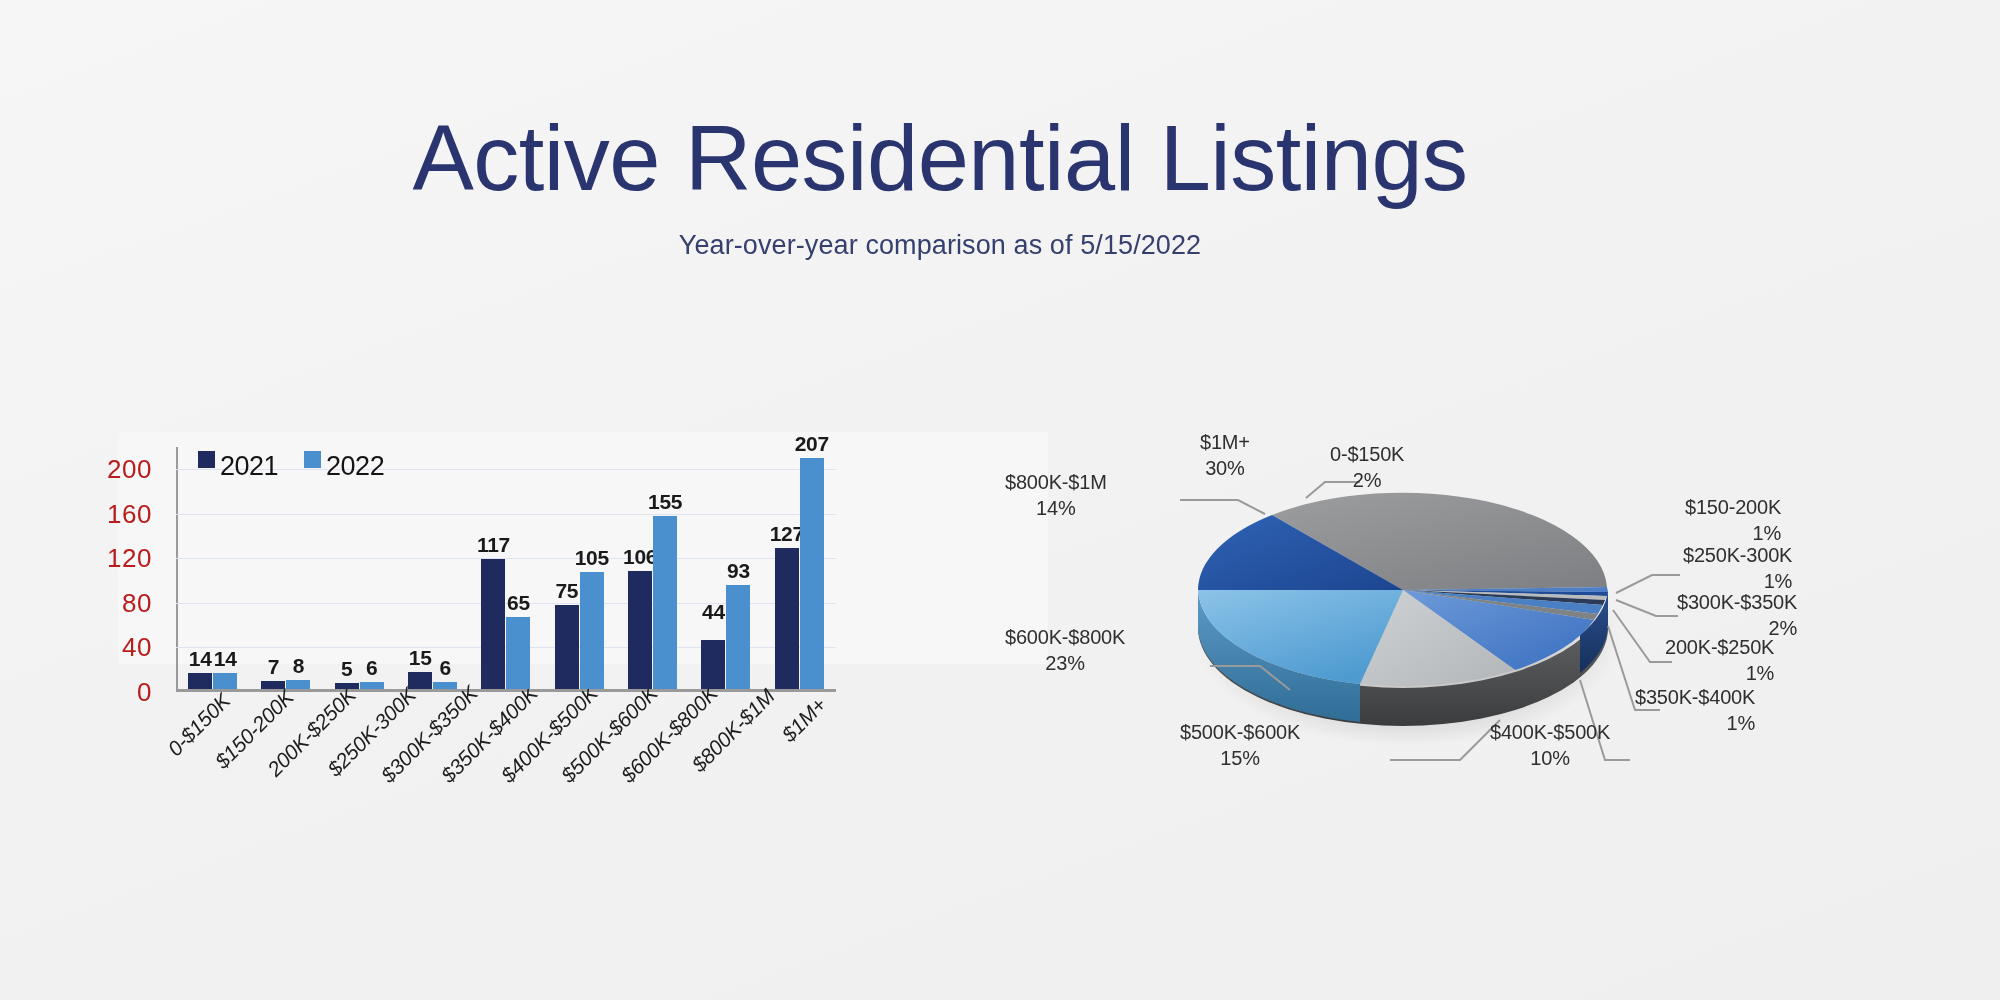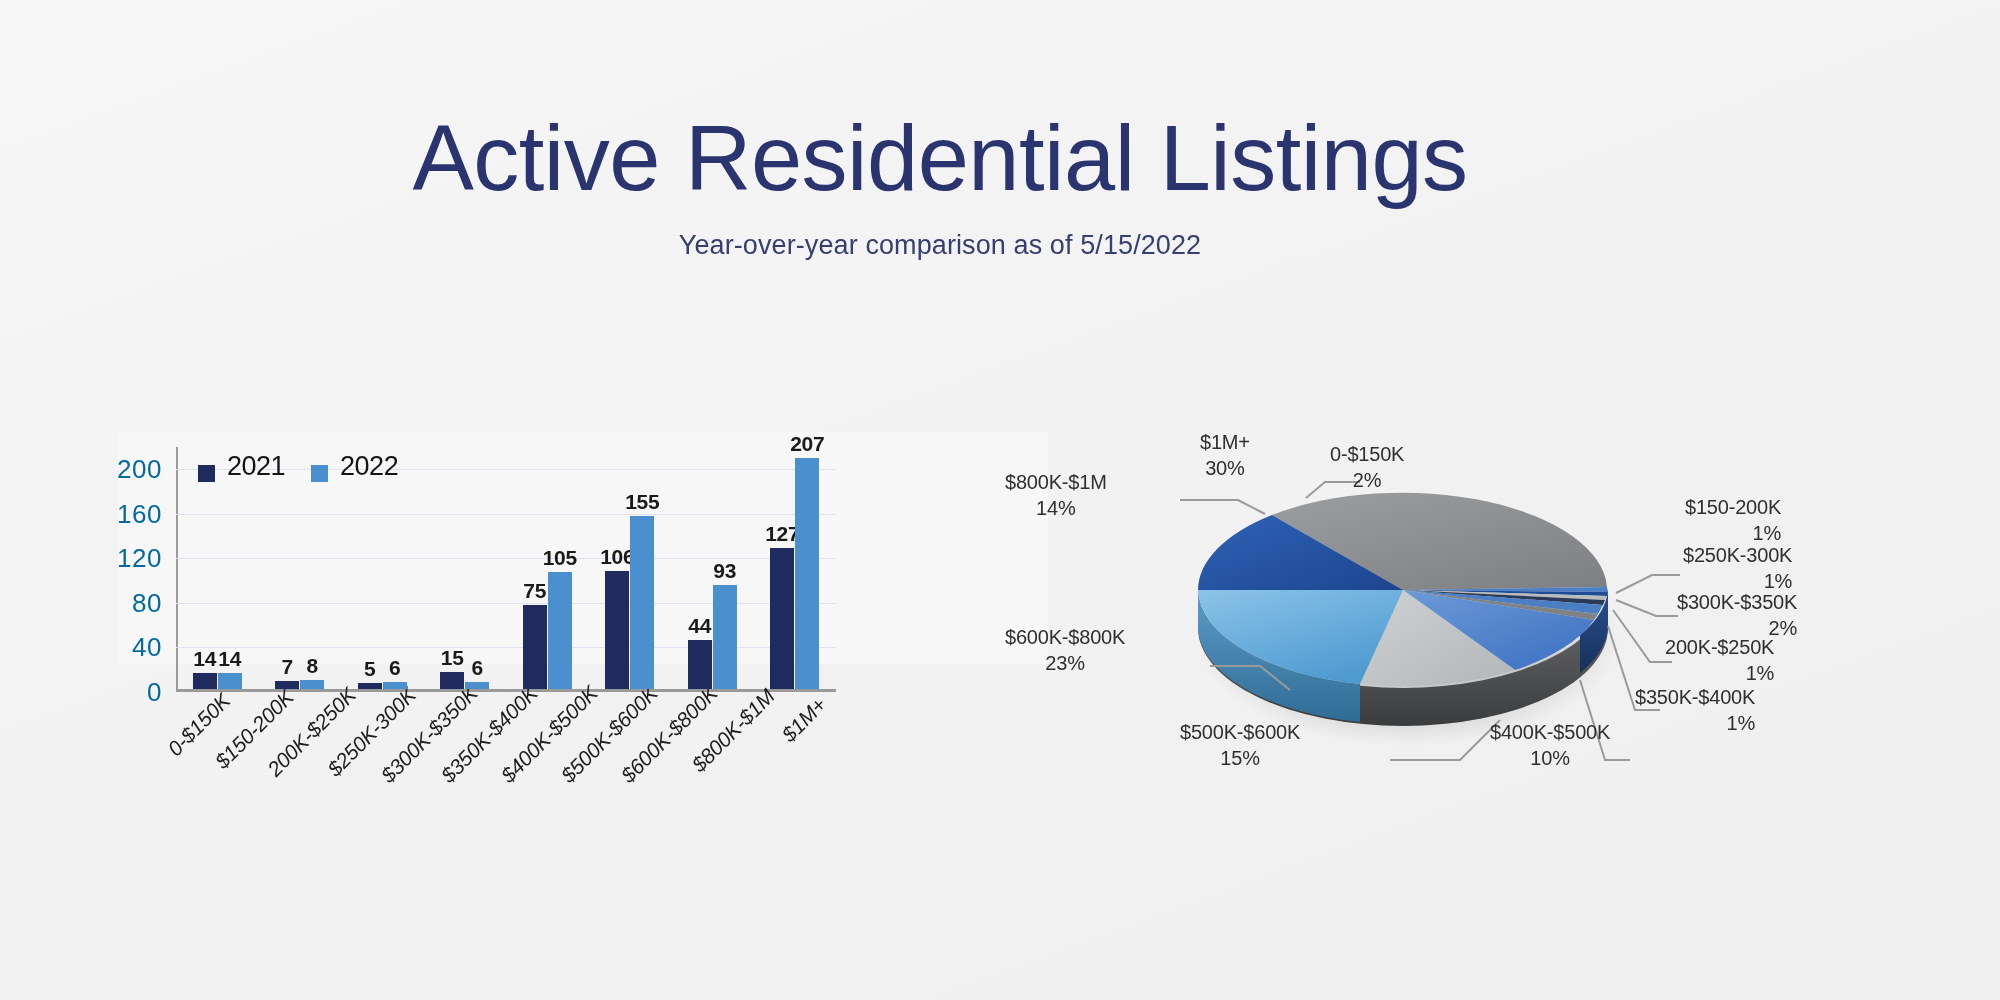--- a/index.html
+++ b/index.html
@@ -74,24 +74,24 @@
     left: 58px;
     top: 15px;
     width: 660px;
     height: 245px;
   }
 
   
   .ytick {
     position: absolute;
     right: 100%;
-    margin-right: 14px;
+    margin-right: 24px;
     transform: translateY(-50%);
     font-size: 26px;
-    color: #0369a1;
+    color: #b91c1c;
     white-space: nowrap;
     letter-spacing: 0.5px;
   }
   .gridline {
     position: absolute;
     left: 0;
     width: 100%;
     height: 1px;
     background: #dde3f0;
   }
@@ -117,22 +117,22 @@
     position: absolute;
     left: 22px;
     top: 4px;
     display: flex;
     align-items: center;
     gap: 26px;
     z-index: 6;
   }
   .legend-item {
     display: flex;
-    align-items: flex-end;
-    gap: 12px;
+    align-items: flex-start;
+    gap: 5px;
   }
   .legend-swatch {
     width: 17px;
     height: 17px;
     display: inline-block;
   }
   .legend-label {
     font-size: 27px;
     color: #141414;
     letter-spacing: -0.5px;
@@ -311,41 +311,51 @@
             <span class="bar-value" style="bottom: 16.7045px;">15</span>
             <div class="bar-rect" style="height: 16.7045px; background: rgb(31, 42, 94);"></div>
           </div>
           <div class="bar-wrap">
             <span class="bar-value" style="bottom: 6.68182px;">6</span>
             <div class="bar-rect" style="height: 6.68182px; background: rgb(74, 144, 207);"></div>
           </div>
         </div>
         <div class="bar-group">
           <div class="bar-wrap">
+            <span class="bar-value" style="bottom: 130.295px;">117</span>
+            <div class="bar-rect" style="height: 130.295px; background: rgb(31, 42, 94);"></div>
+          </div>
+          <div class="bar-wrap">
+            <span class="bar-value" style="bottom: 72.3864px;">65</span>
+            <div class="bar-rect" style="height: 72.3864px; background: rgb(74, 144, 207);"></div>
+          </div>
+        </div>
+        <div class="bar-group">
+          <div class="bar-wrap">
             <span class="bar-value" style="bottom: 83.5227px;">75</span>
             <div class="bar-rect" style="height: 83.5227px; background: rgb(31, 42, 94);"></div>
           </div>
           <div class="bar-wrap">
             <span class="bar-value" style="bottom: 116.932px; text-align: right;">105</span>
             <div class="bar-rect" style="height: 116.932px; background: rgb(74, 144, 207);"></div>
           </div>
         </div>
         <div class="bar-group">
           <div class="bar-wrap">
             <span class="bar-value" style="bottom: 118.045px;">106</span>
             <div class="bar-rect" style="height: 118.045px; background: rgb(31, 42, 94);"></div>
           </div>
           <div class="bar-wrap">
             <span class="bar-value" style="bottom: 172.614px;">155</span>
             <div class="bar-rect" style="height: 172.614px; background: rgb(74, 144, 207);"></div>
           </div>
         </div>
         <div class="bar-group">
           <div class="bar-wrap">
-            <span class="bar-value" style="bottom: 49px;">44</span>
+            <span class="bar-value" style="bottom: 63px;">44</span>
             <div class="bar-rect" style="height: 49px; background: rgb(31, 42, 94);"></div>
           </div>
           <div class="bar-wrap">
             <span class="bar-value" style="bottom: 103.568px;">93</span>
             <div class="bar-rect" style="height: 103.568px; background: rgb(74, 144, 207);"></div>
           </div>
         </div>
         <div class="bar-group">
           <div class="bar-wrap">
             <span class="bar-value" style="bottom: 141.432px;">127</span>

